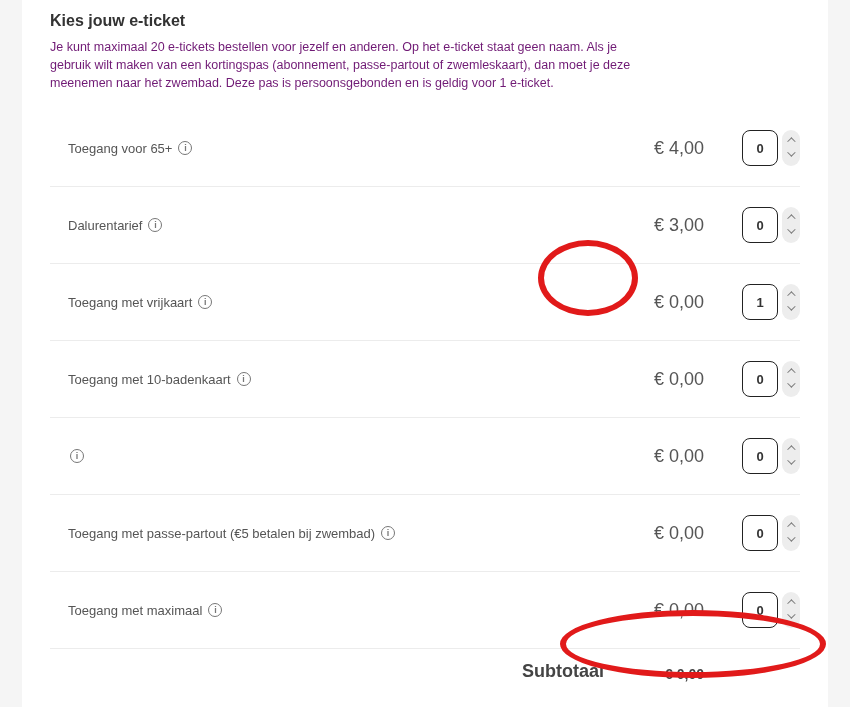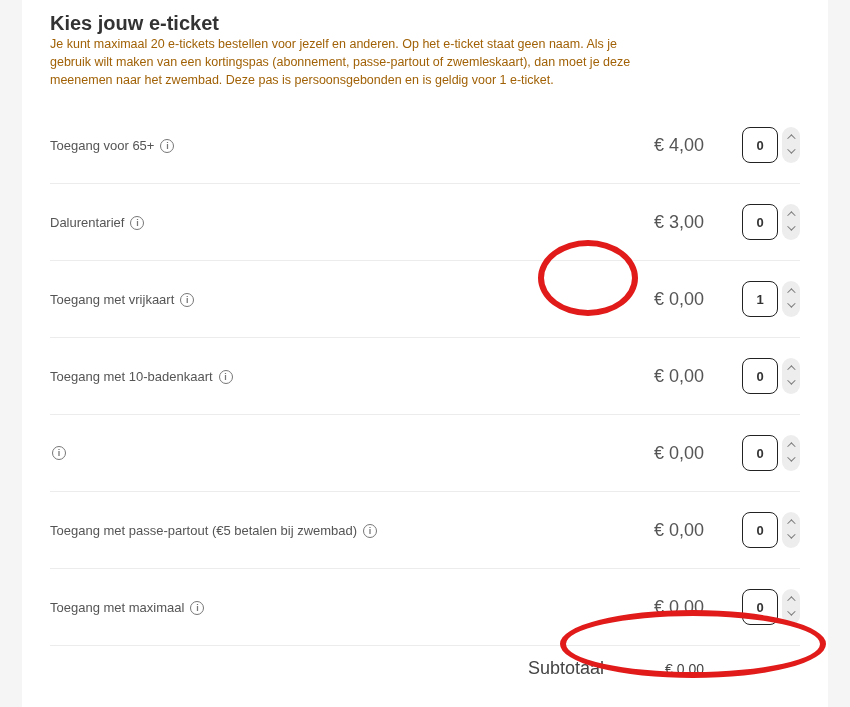--- a/index.html
+++ b/index.html
@@ -12,45 +12,46 @@
       position: relative;
     }
     .card {
       background: #ffffff;
       margin: 0 22px;
       height: 707px;
       padding: 12px 28px 20px 28px;
       position: relative;
     }
     .page-title {
-      font-size: 20px;
+      font-size: 16px;
       font-weight: 600;
       color: #333;
-      margin-bottom: 0;
+      margin-bottom: 8px;
     }
     .description {
       font-size: 12.5px;
-      color: #a16207;
+      color: #701a75;
       line-height: 1.45;
       margin-bottom: 18px;
       max-width: 610px;
     }
     .ticket-row {
       display: flex;
       align-items: center;
       border-bottom: 1px solid #ececec;
       padding: 20px 0;
     }
     .ticket-label {
       flex: 1;
       font-size: 13px;
       color: #555;
       display: flex;
-      align-items: flex-end;
+      align-items: flex-start;
       gap: 4px;
+      margin-left: 18px;
     }
     .info-icon {
       display: inline-flex;
       align-items: center;
       justify-content: center;
       width: 14px;
       height: 14px;
       border: 1.5px solid #777;
       border-radius: 50%;
       font-size: 9px;
@@ -109,22 +110,23 @@
       display: block;
       width: 5px;
       height: 5px;
       border-top: 1.5px solid #7a7a7a;
       border-right: 1.5px solid #7a7a7a;
     }
     .chev-up::before { transform: rotate(-45deg) translate(0px, 2px); }
     .chev-down::before { transform: rotate(135deg) translate(-2px, 0px); }
     .subtotal-row {
       display: flex;
-      align-items: center;
+      align-items: flex-end;
       padding: 12px 0 22px 0;
+      font-weight: bold;
     }
     .subtotal-label {
       flex: 1;
       text-align: right;
       font-size: 18px;
       color: #444;
       padding-right: 30px;
     }
     .subtotal-value {
       width: 70px;

